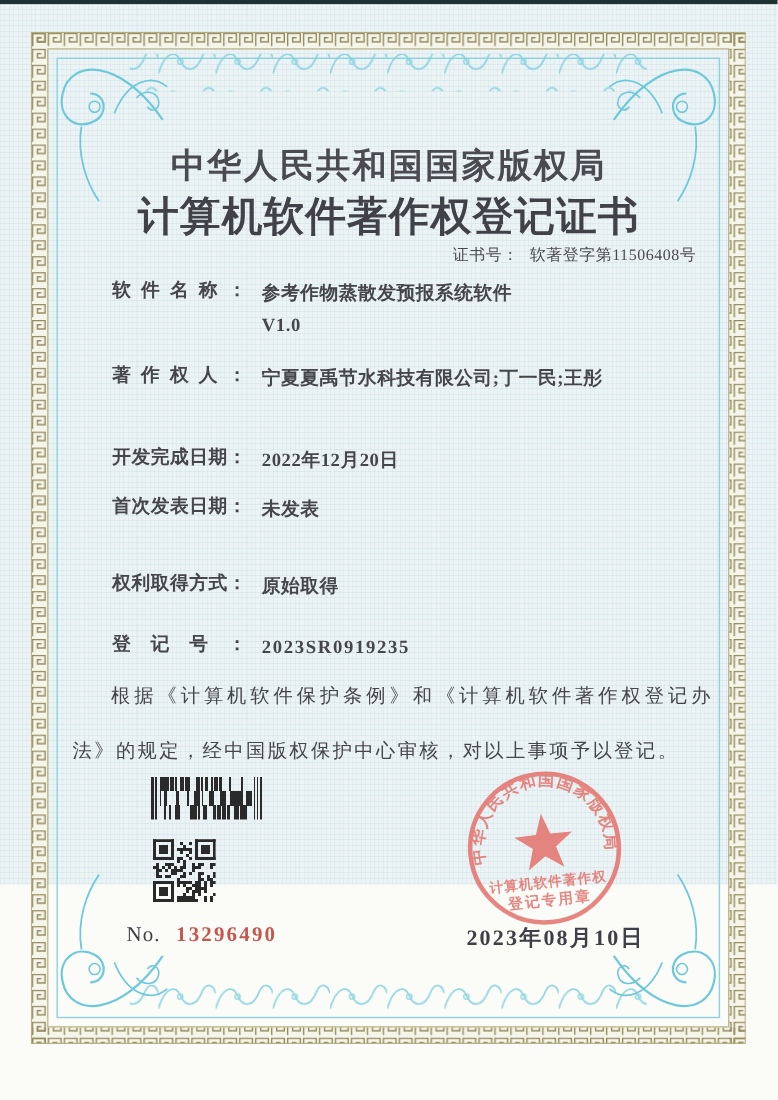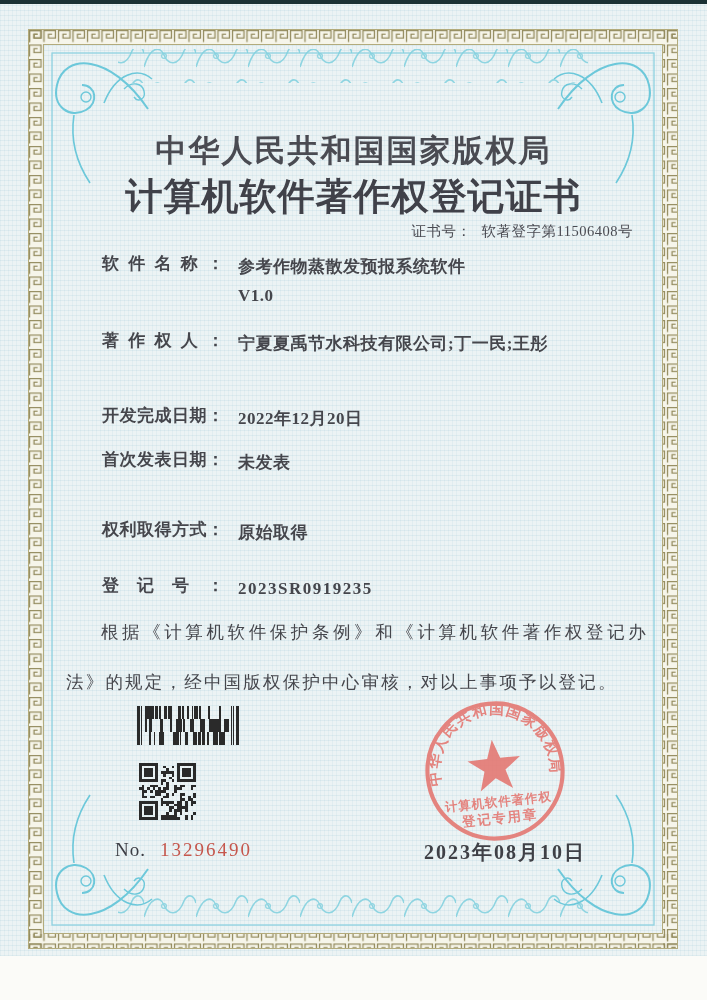--- a/index.html
+++ b/index.html
@@ -4,21 +4,21 @@
 <style>
   html,body{margin:0;padding:0;}
   body{
     width:707px;height:1000px;position:relative;overflow:hidden;
     background:#fbfbf8;
     font-family:"Liberation Serif","DejaVu Serif",serif;
     color:#45464c;
   }
   .scan-strip{position:absolute;left:0;top:0;width:707px;height:4px;background:#1b3134;}
   .paper{
-    position:absolute;left:0;top:4px;width:707px;height:952px;
+    position:absolute;left:0;top:4px;width:707px;height:800px;
     background-color:#ecf3f4;
     background-image:
       repeating-linear-gradient(0deg, rgba(130,185,205,.14) 0 1px, rgba(0,0,0,0) 1px 5px),
       repeating-linear-gradient(90deg, rgba(130,185,205,.10) 0 1px, rgba(0,0,0,0) 1px 4px);
   }
   .frame-svg{position:absolute;left:28px;top:25px;}
   .ornament-svg{position:absolute;left:40px;top:37px;}
   .authority{
     position:absolute;left:0;top:126px;width:707px;text-align:center;
     font-size:31px;font-weight:700;letter-spacing:2px;color:#4a4b52;
@@ -43,21 +43,21 @@
   .fvalue{padding-left:14px;letter-spacing:.5px;line-height:29px;white-space:nowrap;}
   .statement{
     position:absolute;left:66px;top:603px;width:582px;
     font-size:17.5px;font-weight:400;color:#45464c;
     line-height:50px;text-indent:2em;letter-spacing:2.2px;text-align:justify;
   }
   .barcode{position:absolute;left:137px;top:702px;width:102px;height:39px;}
   .qr{position:absolute;left:139px;top:759px;width:57px;height:57px;}
   .seal{position:absolute;left:421px;top:693px;width:148px;height:148px;}
   .serial{position:absolute;left:115px;top:835px;font-size:19px;color:#3c3d44;letter-spacing:1px;}
-  .serial .num{color:#c5564c;font-weight:400;letter-spacing:2px;margin-left:14px;}
+  .serial .num{color:#c5564c;font-weight:700;letter-spacing:2px;margin-left:14px;}
   .issue-date{
     position:absolute;left:424px;top:835px;
     font-size:20px;font-weight:600;letter-spacing:2px;color:#3f4046;
   }
 </style>
 </head>
 <body>
 
 <div class="scan-strip"></div>
 

